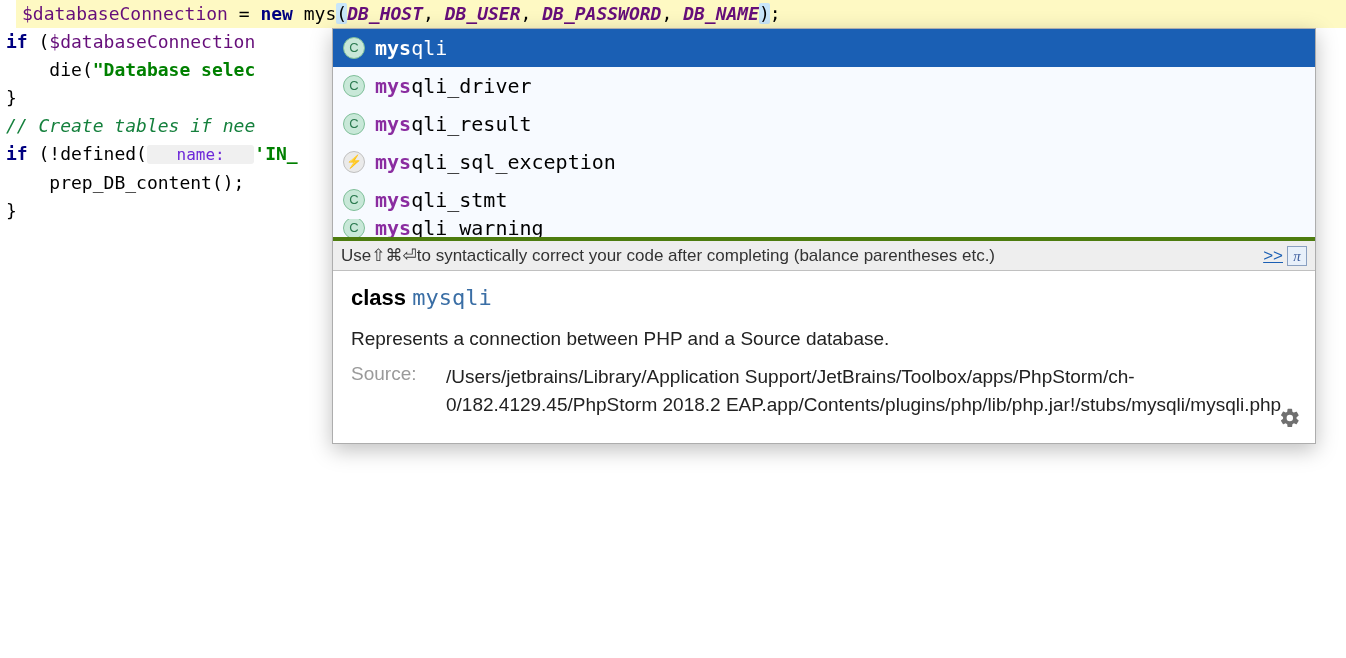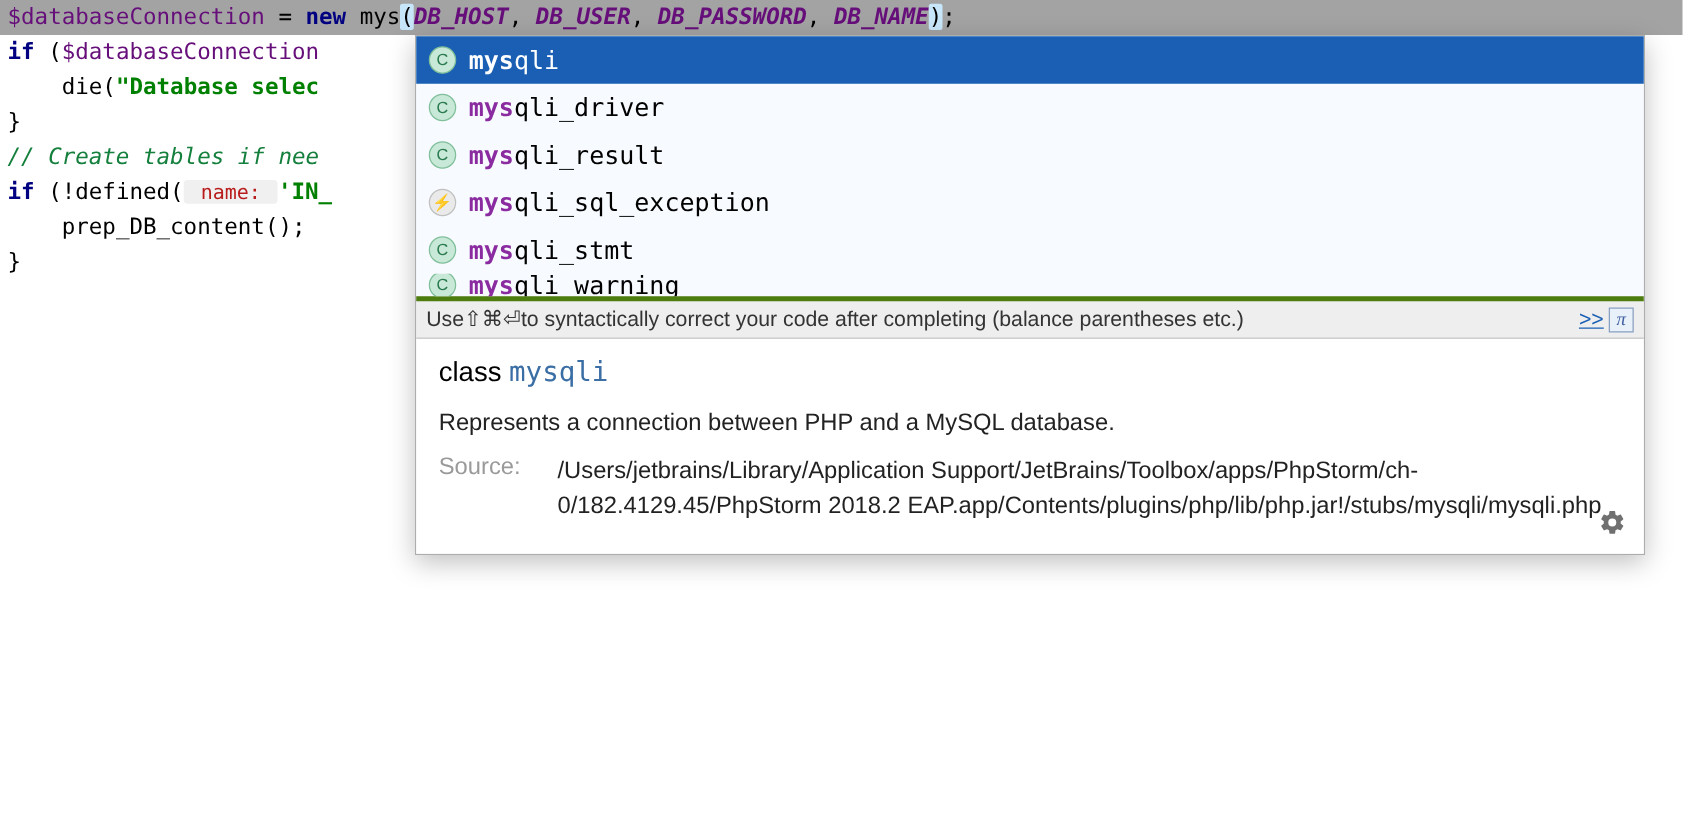--- a/index.html
+++ b/index.html
@@ -14,28 +14,28 @@
   }
   .editor {
     position: absolute;
     left: 0;
     top: 0;
     width: 100%;
     line-height: 28px;
     color: #000;
   }
   .line { white-space: pre; padding-left: 6px; }
-  .hl-line { background: #a3a3a3; }
+  .hl-line { background: #fef9c3; margin-left: 16px; }
   .var { color: #660e7a; }
   .kw { color: #000080; font-weight: bold; }
   .const { color: #660e7a; font-style: italic; font-weight: bold; }
   .str { color: #008000; font-weight: bold; }
   .comment { color: #15803d; font-style: italic; }
   .func { color: #000; }
-  .hint { color: #b91c1c; background: #f0f0f0; border-radius: 3px; padding: 0 4px; font-size: 16px; }
+  .hint { color: #6d28d9; background: #f0f0f0; border-radius: 3px; padding: 0 20px; font-size: 16px; }
   .paren-hl { background: #c8e6fa; border-radius: 2px; }
 
   .popup {
     position: absolute;
     left: 332px;
     top: 28px;
     width: 984px;
     background: #f2f2f2;
     border: 1px solid #adadad;
     box-shadow: 0 6px 20px rgba(0,0,0,0.25);
@@ -106,21 +106,21 @@
 
   .doc {
     background: #fff;
     border-top: 1px solid #c0c0c0;
     padding: 14px 18px 16px;
     font-size: 19px;
     color: #222;
     position: relative;
   }
   .doc-title { font-size: 22px; margin-bottom: 14px; }
-  .doc-title .kw2 { font-weight: normal; color: #000; }
+  .doc-title .kw2 { font-weight: bold; color: #000; }
   .doc-title .cls { color: #3a6ea5; font-family: "Menlo", monospace; font-weight: normal; }
   .doc p { margin-bottom: 10px; line-height: 28px; }
   .doc-row { display: flex; margin-bottom: 8px; }
   .doc-label { color: #9a9a9a; width: 95px; flex-shrink: 0; }
   .doc-val { flex: 1; line-height: 28px; }
   .doc-link { color: #2765c5; cursor: pointer; }
   .doc-link .ext { font-size: 14px; color: #5a8ac0; margin-left: 3px; }
   .gear {
     position: absolute;
     right: 14px;
@@ -186,21 +186,21 @@
     <span class="spacer"></span>
     <span class="link">&gt;&gt;</span>
     <span class="pi">π</span>
   </div>
   <div class="doc">
     <div class="doc-title">
       <span class="kw2">class</span>
       <span> </span>
       <span class="cls">mysqli</span>
     </div>
-    <p>Represents a connection between PHP and a MySQL database.</p>
+    <p>Represents a connection between PHP and a Source database.</p>
     <div class="doc-row">
       <div class="doc-label">Source:</div>
       <div class="doc-val">/Users/jetbrains/Library/Application Support/JetBrains/Toolbox/apps/PhpStorm/ch-0/182.4129.45/PhpStorm 2018.2 EAP.app/Contents/plugins/php/lib/php.jar!/stubs/mysqli/mysqli.php</div>
     </div>
     <div class="gear">
       <svg viewBox="0 0 24 24" fill="#707070">
           <path d="M19.14,12.94a7,7,0,0,0,.05-.94,7,7,0,0,0-.05-.94l2.11-1.65a.5.5,0,0,0,.12-.64l-2-3.46a.5.5,0,0,0-.61-.22l-2.49,1a7,7,0,0,0-1.63-.94L14.3,2.5A.5.5,0,0,0,13.8,2H9.8a.5.5,0,0,0-.5.42L8.96,5.07a7,7,0,0,0-1.63.94l-2.49-1a.5.5,0,0,0-.61.22l-2,3.46a.5.5,0,0,0,.12.64L4.46,11a7,7,0,0,0-.05.94,7,7,0,0,0,.05.94L2.35,14.53a.5.5,0,0,0-.12.64l2,3.46a.5.5,0,0,0,.61.22l2.49-1a7,7,0,0,0,1.63.94l.34,2.65a.5.5,0,0,0,.5.42h4a.5.5,0,0,0,.5-.42l.34-2.65a7,7,0,0,0,1.63-.94l2.49,1a.5.5,0,0,0,.61-.22l2-3.46a.5.5,0,0,0-.12-.64ZM11.8,15.5A3.5,3.5,0,1,1,15.3,12,3.5,3.5,0,0,1,11.8,15.5Z"></path>
         </svg>
     </div>
   </div>

